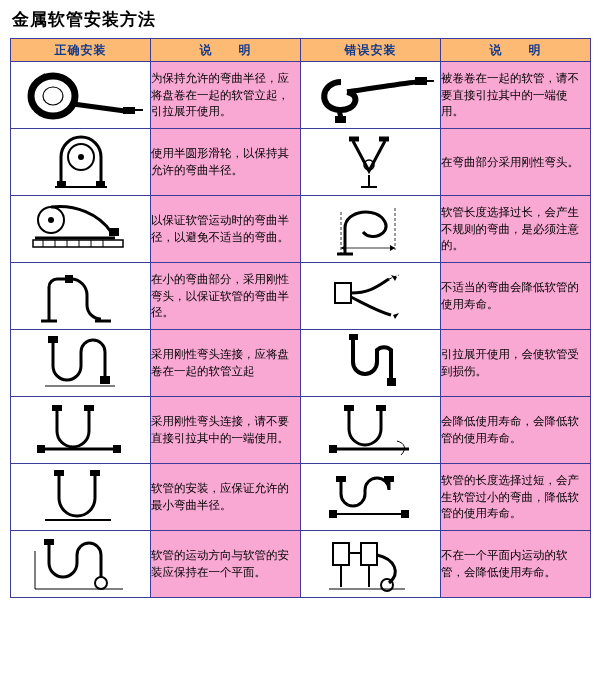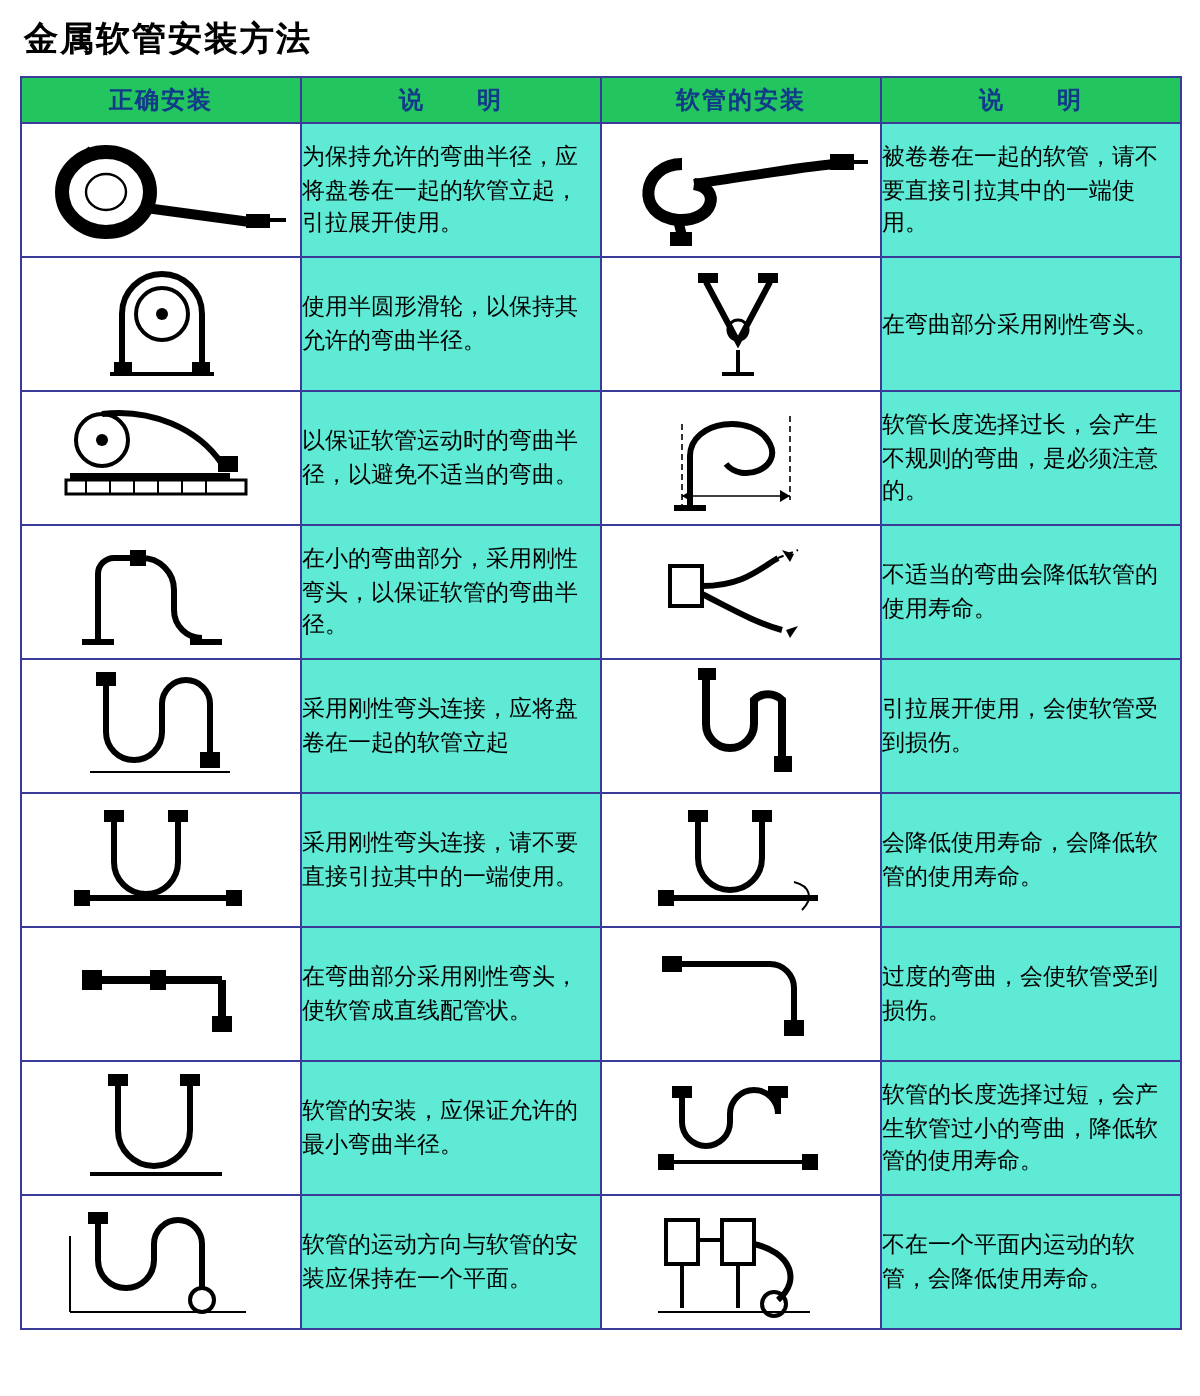--- a/index.html
+++ b/index.html
@@ -33,36 +33,36 @@
     width: 580px;
     table-layout: fixed;
     border: 1px solid #2a2a8a;
   }
   table.main td, table.main th {
     border: 1px solid #3b3b9a;
     padding: 0;
     vertical-align: middle;
   }
   thead th {
-    background: #22c55e;
+    background: #fdba74;
     color: #123a8a;
     font-size: 12px;
     font-weight: bold;
     height: 22px;
     text-align: center;
     letter-spacing: 1px;
   }
   td.img-cell {
     background: #ffffff;
     text-align: center;
     vertical-align: middle;
     height: 66px;
   }
   td.txt-cell {
-    background: #5eead4;
+    background: #f9a8d4;
     font-size: 11.5px;
     line-height: 1.45;
     padding: 4px 6px;
     color: #000;
     text-align: left;
   }
   .col-img { width: 140px; }
   .col-txt { width: 150px; }
   .fig {
     width: 132px;
@@ -83,21 +83,21 @@
     <colgroup>
       <col class="col-img">
         <col class="col-txt">
         <col class="col-img">
         <col class="col-txt">
     </colgroup>
     <thead>
       <tr>
         <th>正确安装</th>
         <th>说　　明</th>
-        <th>软管的安装</th>
+        <th>错误安装</th>
         <th>说　　明</th>
       </tr>
     </thead>
     <tbody>
 
       <tr>
         <td class="img-cell">
           <svg class="fig" viewBox="0 0 132 62">
             <ellipse cx="38" cy="32" rx="22" ry="20" fill="none" stroke="#000" stroke-width="7"></ellipse>
             <ellipse cx="38" cy="32" rx="10" ry="9" fill="#fff" stroke="#000" stroke-width="1.2"></ellipse>
@@ -240,40 +240,20 @@
             <rect x="39" y="6" width="10" height="6" fill="#000"></rect>
             <rect x="71" y="6" width="10" height="6" fill="#000"></rect>
             <line x1="26" y1="50" x2="104" y2="50" stroke="#000" stroke-width="3"></line>
             <rect x="24" y="46" width="8" height="8" fill="#000"></rect>
             <path d="M92 42 C100 44 102 50 96 56" fill="none" stroke="#000" stroke-width="1"></path>
           </svg>
         </td>
         <td class="txt-cell">会降低使用寿命，会降低软管的使用寿命。</td>
       </tr>
 
-      <tr>
-        <td class="img-cell">
-          <svg class="fig" viewBox="0 0 132 62">
-            <path d="M30 24 L96 24" fill="none" stroke="#000" stroke-width="4"></path>
-            <path d="M96 24 L96 44" fill="none" stroke="#000" stroke-width="4"></path>
-            <rect x="26" y="19" width="10" height="10" fill="#000"></rect>
-            <rect x="91" y="42" width="10" height="8" fill="#000"></rect>
-            <rect x="60" y="19" width="8" height="10" fill="#000"></rect>
-          </svg>
-        </td>
-        <td class="txt-cell">在弯曲部分采用刚性弯头，使软管成直线配管状。</td>
-        <td class="img-cell">
-          <svg class="fig" viewBox="0 0 132 62">
-            <path d="M30 16 L80 16 A12 12 0 0 1 92 28 L92 46" fill="none" stroke="#000" stroke-width="3"></path>
-            <rect x="26" y="12" width="10" height="8" fill="#000"></rect>
-            <rect x="87" y="44" width="10" height="8" fill="#000"></rect>
-          </svg>
-        </td>
-        <td class="txt-cell">过度的弯曲，会使软管受到损伤。</td>
-      </tr>
 
       <tr>
         <td class="img-cell">
           <svg class="fig" viewBox="0 0 132 62">
             <path d="M44 8 L44 32 A18 18 0 0 0 80 32 L80 8" fill="none" stroke="#000" stroke-width="3"></path>
             <rect x="39" y="4" width="10" height="6" fill="#000"></rect>
             <rect x="75" y="4" width="10" height="6" fill="#000"></rect>
             <line x1="30" y1="54" x2="96" y2="54" stroke="#000" stroke-width="2"></line>
           </svg>
         </td>

